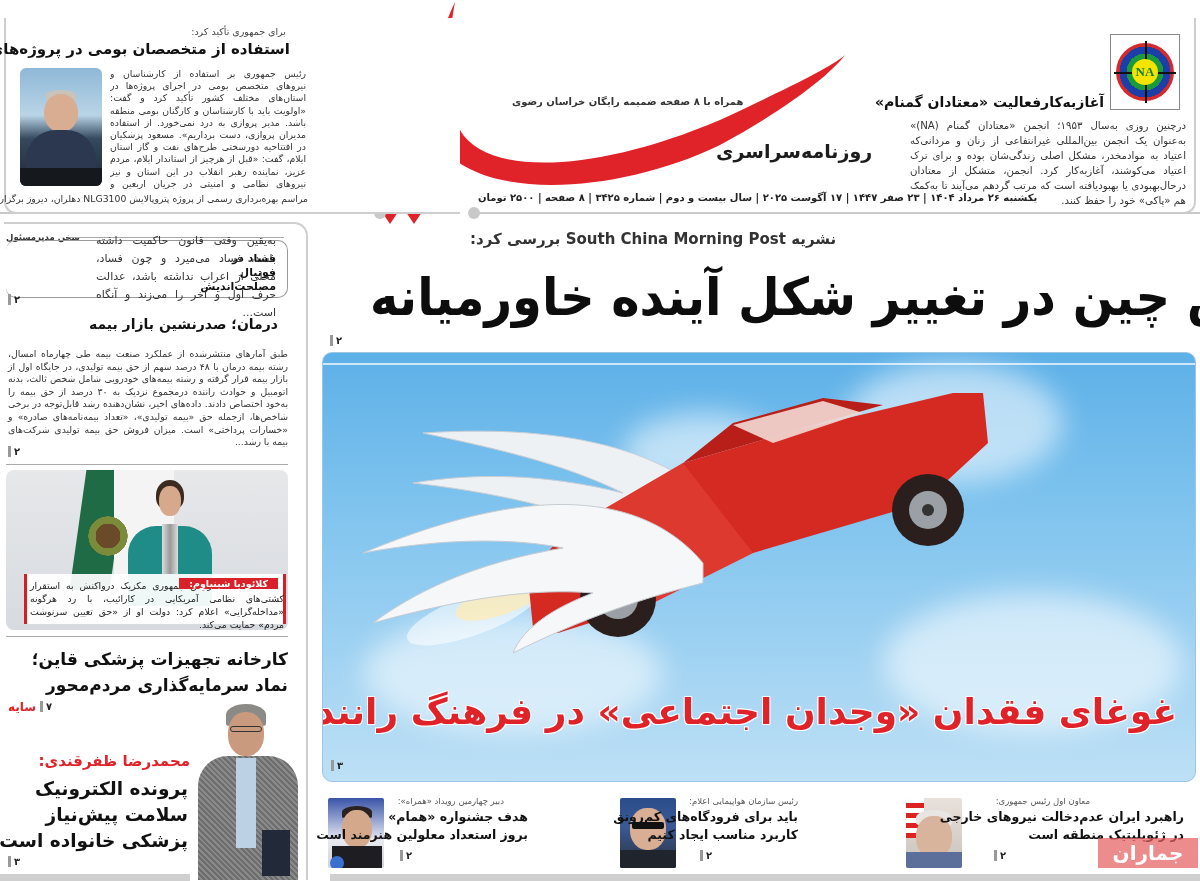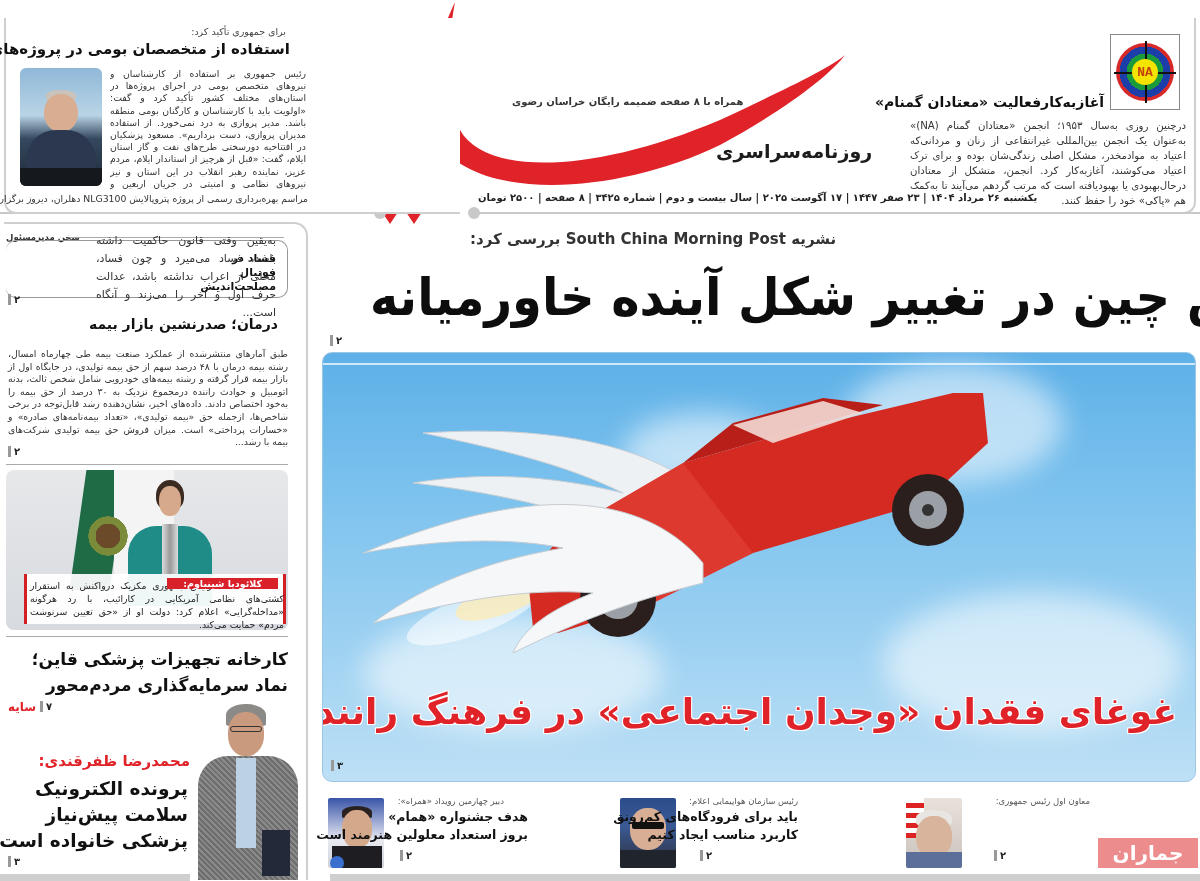--- a/index.html
+++ b/index.html
@@ -12,21 +12,21 @@
   .rbox { position: absolute; border: 2px solid #cfcfcf; border-radius: 14px; background: #fff; }
 
   
   #na-box { left: 900px; top: 18px; width: 296px; height: 196px; border-left: none; border-top: none; border-radius: 0 0 12px 0; }
   #na-logo-frame { left: 1110px; top: 34px; width: 70px; height: 76px; border: 1px solid #888; background: #fff; display:flex; align-items:center; justify-content:center; }
   .na-ring { width: 58px; height: 58px; border-radius: 50%;
      background: radial-gradient(circle, #f4e400 0 30%, #1a9a3a 30% 45%, #1c3ea8 45% 62%, #d62a2a 62% 100%);
      position: relative; display:flex; align-items:center; justify-content:center; }
   .na-ring::before { content:""; position:absolute; left:-2px; right:-2px; top:50%; height:2px; background:#111; }
   .na-ring::after { content:""; position:absolute; top:-2px; bottom:-2px; left:50%; width:2px; background:#111; }
-  .na-text { position: relative; z-index: 2; font-family: Liberation Mono, monospace; font-weight: 700; font-size: 13px; color: #c2410c; background:#f4e400; border-radius: 50%; width: 26px; height: 26px; display:flex; align-items:center; justify-content:center; direction:ltr; }
+  .na-text { position: relative; z-index: 2; font-family: Liberation Serif, serif; font-weight: 700; font-size: 13px; color: #15803d; background:#f4e400; border-radius: 50%; width: 26px; height: 26px; display:flex; align-items:center; justify-content:center; direction:ltr; }
   #na-title { right: 96px; top: 94px; font-size: 14px; font-weight: 700; color: #111; white-space: nowrap; }
   #na-body { right: 14px; top: 118px; width: 276px; font-size: 10.2px; line-height: 15px; color: #333; text-align: justify; }
 
   
   #logo-svg { left: 360px; top: 0px; }
   #supplement-note { left: 512px; top: 96px; font-size: 10px; color: #333; font-weight: 700; white-space: nowrap; }
   #paper-tagline { left: 716px; top: 140px; font-size: 19px; font-weight: 700; color: #1c1c1c; white-space: nowrap; }
   #issue-line { left: 478px; top: 192px; font-size: 10px; font-weight: 700; color: #222; white-space: nowrap; }
   #issue-rule { left: 476px; top: 212px; width: 724px; height: 2px; background: #c9c9c9; }
   #issue-rule-dot { left: 468px; top: 207px; width: 12px; height: 12px; border-radius: 50%; background: #c9c9c9; }
@@ -80,21 +80,21 @@
   
   #mex-photo { left: 6px; top: 470px; width: 282px; height: 160px; border-radius: 8px; overflow: hidden; background: linear-gradient(180deg, #e6e8ea 0%, #d7dadf 100%); }
   #mex-flag-green { position:absolute; left: 72px; top: 0; width: 40px; height: 120px; background: #1f6b46; transform: skewX(-8deg); }
   #mex-flag-white { position:absolute; left: 108px; top: 0; width: 60px; height: 140px; background: #f4f4f4; }
   #mex-emblem { position:absolute; left: 78px; top: 40px; width: 48px; height: 52px; border-radius: 50%; background: radial-gradient(circle, #6b4a2a 0 35%, #7a8c3a 35% 55%, transparent 56%); }
   #mex-woman-hair { position:absolute; left: 150px; top: 10px; width: 28px; height: 30px; border-radius: 50% 50% 40% 40%; background: #3a2a20; }
   #mex-woman-face { position:absolute; left: 153px; top: 16px; width: 22px; height: 30px; border-radius: 46%; background: #d6a98c; }
   #mex-woman-body { position:absolute; left: 122px; top: 56px; width: 84px; height: 80px; border-radius: 28px 28px 0 0; background: #1f8c88; }
   #mex-woman-scarf { position:absolute; left: 156px; top: 54px; width: 16px; height: 50px; background: linear-gradient(90deg, #ddd, #999, #ddd); }
   #mex-caption-box { position:absolute; left: 18px; top: 104px; width: 262px; height: 50px; background: rgba(255,255,255,0.93); border-right: 3px solid #d21f26; border-left: 3px solid #d21f26; }
-  #mex-caption-name { position:absolute; right: 10px; top: 108px; background: #d92129; color: #fff; font-size: 9.5px; font-weight: 700; padding: 0 16px; white-space: nowrap; }
+  #mex-caption-name { position:absolute; right: 10px; top: 108px; background: #d92129; color: #fff; font-size: 9.5px; font-weight: 700; padding: 0 10px; white-space: nowrap; }
   #mex-caption-text { position:absolute; left: 24px; top: 109px; width: 254px; font-size: 9.3px; line-height: 13px; color: #222; text-align: justify; text-indent: 72px; }
 
   #mex-rule { left: 6px; top: 636px; width: 282px; height: 1px; background: #aaa; }
 
   #qaen-title { right: 912px; top: 646px; font-size: 17px; font-weight: 700; color: #111; line-height: 26px; text-align: right; width: 290px; }
   #qaen-page { left: 40px; top: 701px; }
   #qaen-mark { left: 8px; top: 700px; font-size: 12px; color: #e02229; font-weight: 900; }
 
   
   #zaf-photo { left: 190px; top: 700px; width: 110px; height: 180px; overflow:hidden; }
@@ -287,20 +287,24 @@
 </div>
 
 <div class="bstory" id="bs-aref">
   <div class="photo">
       <div class="fl"></div>
       <div class="h"></div>
       <div class="f"></div>
       <div class="s"></div>
     </div>
   <div class="kicker">معاون اول رئیس جمهوری:</div>
+  <div class="title">
+    <div>راهبرد ایران عدم‌دخالت نیروهای خارجی</div>
+    <div>در ژئوپلیتیک منطقه است</div>
+  </div>
   <div class="pg pageref">
     <span class="bar"></span>
     <span>۲</span>
   </div>
 </div>
 
 <div class="bstory" id="bs-aviation">
   <div class="photo">
       <div class="f"></div>
       <div class="g"></div>

